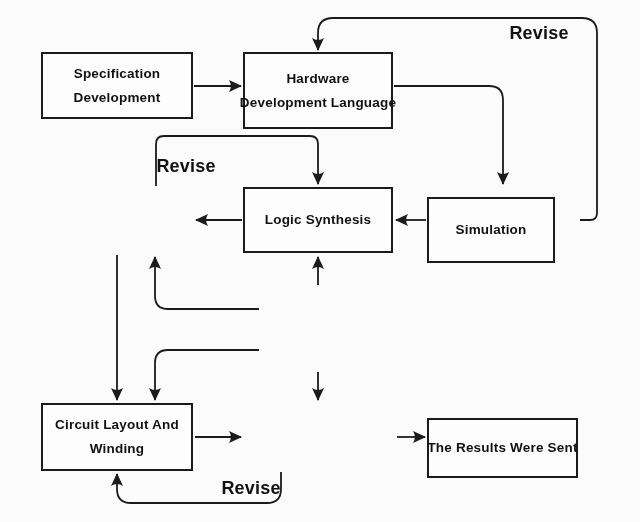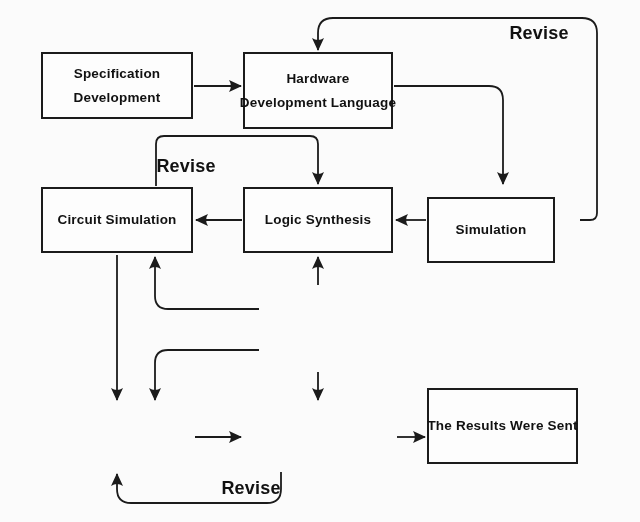--- a/index.html
+++ b/index.html
@@ -104,36 +104,37 @@
   <div class="node" style="left:41px; top:52px; width:152px; height:67px">
     <span>Specification</span>
     <span>Development</span>
   </div>
 
   <div class="node" style="left:243px; top:52px; width:150px; height:77px">
     <span>Hardware</span>
     <span>Development Language</span>
   </div>
 
-  <div class="node" style="left:41px; top:187px; width:152px; height:66px">
-    <span>Circuit Simulation</span>
-  </div>
 
   <div class="node" style="left:243px; top:187px; width:150px; height:66px">
     <span>Logic Synthesis</span>
   </div>
 
   <div class="node" style="left:427px; top:197px; width:128px; height:66px">
     <span>Simulation</span>
   </div>
 
 
+  <div class="node" style="left:41px; top:403px; width:152px; height:68px">
+    <span>Circuit Layout And</span>
+    <span>Winding</span>
+  </div>
 
 
-  <div class="node" style="left:427px; top:388px; width:151px; height:76px">
+  <div class="node" style="left:427px; top:418px; width:151px; height:60px">
     <span>The Results Were Sent</span>
   </div>
 
   <div class="edge-label" style="left:539px; top:33px">Revise</div>
 
   <div class="edge-label" style="left:186px; top:166px">Revise</div>
 
   <div class="edge-label" style="left:251px; top:488px">Revise</div>
 
 </div>

